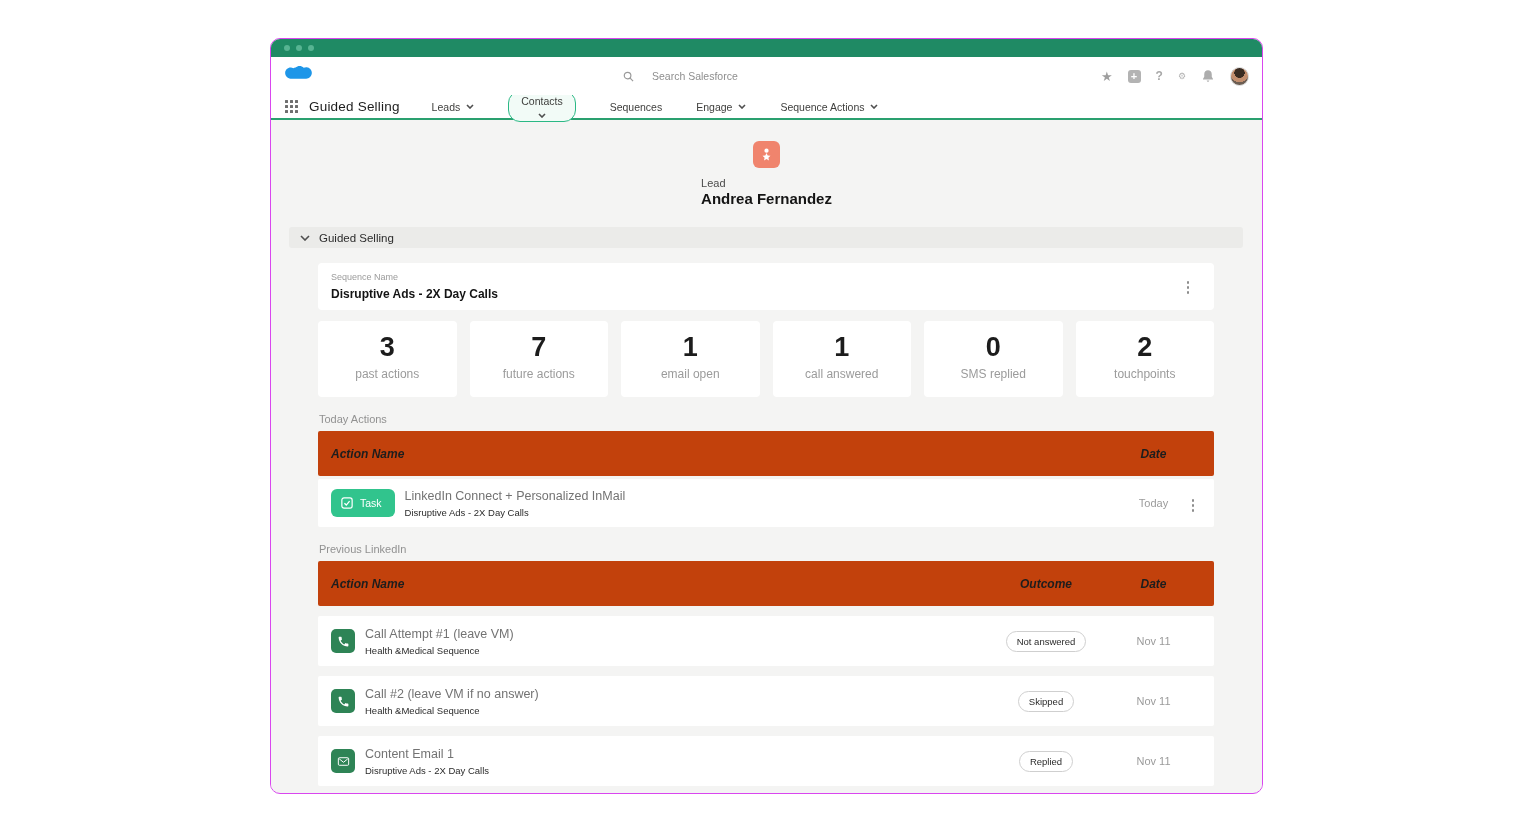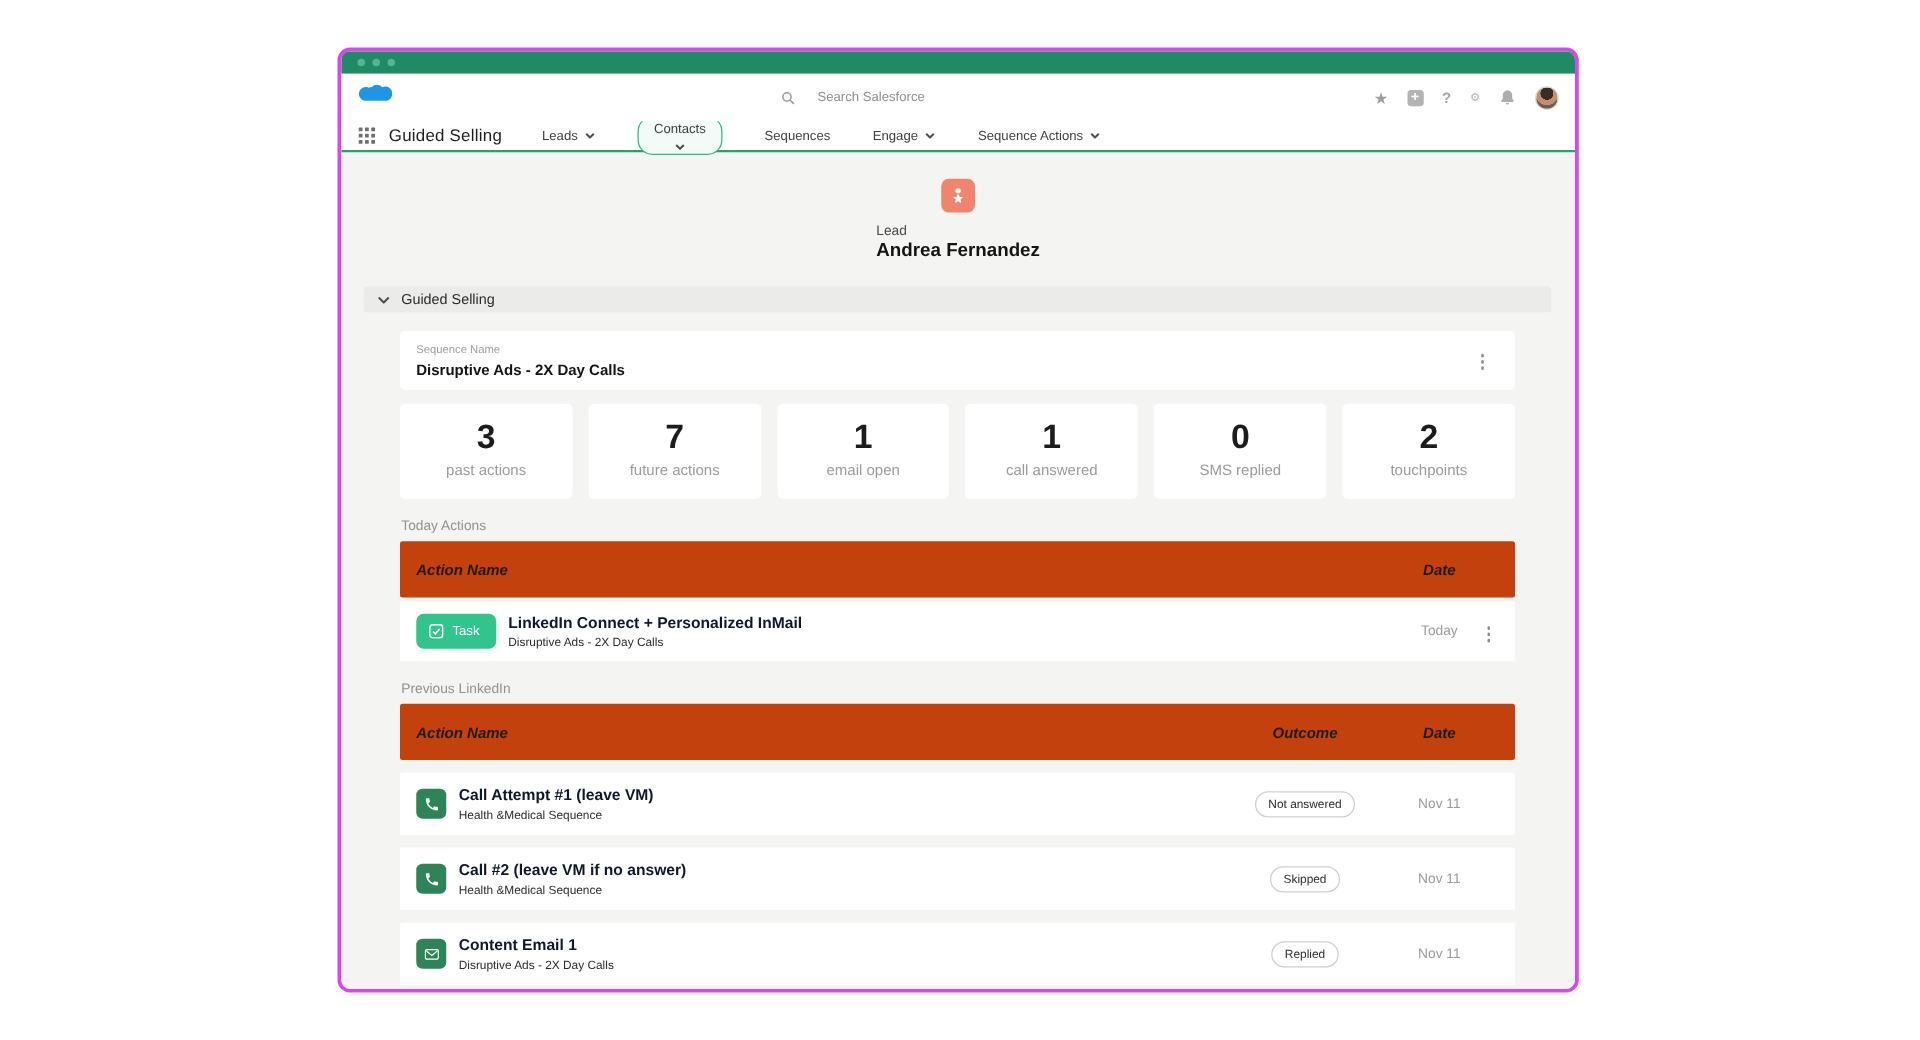--- a/index.html
+++ b/index.html
@@ -1,20 +1,20 @@
 <!DOCTYPE html>
 <html><head>
 <meta charset="utf-8">
 <style>
   * { margin:0; padding:0; box-sizing:border-box; }
   html,body { width:1536px; height:832px; background:#ffffff; font-family:"Liberation Sans", sans-serif; overflow:hidden; }
   .stage { position:relative; width:1536px; height:832px; }
 
   .window { position:absolute; left:270px; top:38px; width:993px; height:756px;
-    border:3px solid #d946ef; border-radius:10px; overflow:hidden; background:#f4f4f3; }
+    border:1px solid #d946ef; border-radius:10px; overflow:hidden; background:#f4f4f3; }
 
   
   .titlebar { height:18px; background:#1f8a64; display:flex; align-items:center; padding-left:13px; gap:6px; }
   .dot { width:6px; height:6px; border-radius:50%; background:#57b492; }
 
   
   .appheader { height:38px; background:#fff; position:relative; display:flex; align-items:center; }
   .sf-logo { position:absolute; left:13px; top:8px; width:28px; height:21px; }
   .searchbar { position:absolute; left:352px; top:0; height:38px; display:flex; align-items:center; gap:18px; color:#8f8f8f; }
   .searchbar .mag { width:11px; height:11px; }
@@ -73,21 +73,21 @@
   .col-outcome { width:120px; text-align:center; }
   .col-date { width:95px; text-align:center; }
 
   .row { background:#fff; border-radius:2px; display:flex; align-items:center; padding:0 13px; position:relative; }
   .today-row { margin-top:3px; height:48px; }
   .prev-row { margin-top:10px; height:50px; }
   .task-badge { background:#31c48d; border-radius:6px; color:#fff; font-size:10.5px;
     display:flex; align-items:center; gap:7px; padding:8px 13px 8px 10px; }
   .row-icon { width:24px; height:24px; border-radius:5px; background:#2e8456; display:flex; align-items:center; justify-content:center; }
   .row-main { flex:1; margin-left:10px; }
-  .row-title { font-size:12.5px; font-weight:bold; color:#0f172a; }
+  .row-title { font-size:12.5px; font-weight:normal; color:#737373; }
   .row-sub { font-size:9.5px; color:#2b2b2b; margin-top:4px; }
   .date-val { font-size:11px; color:#9b9b9b; }
   .today-row .kebab { position:absolute; right:17px; top:17px; }
   .pill { display:inline-block; border:1px solid #cfcfcf; border-radius:11px; background:#fff;
     padding:4px 10px; font-size:9.5px; color:#2b2b2b; }
 </style>
 </head>
 <body>
 
 <div class="stage">

